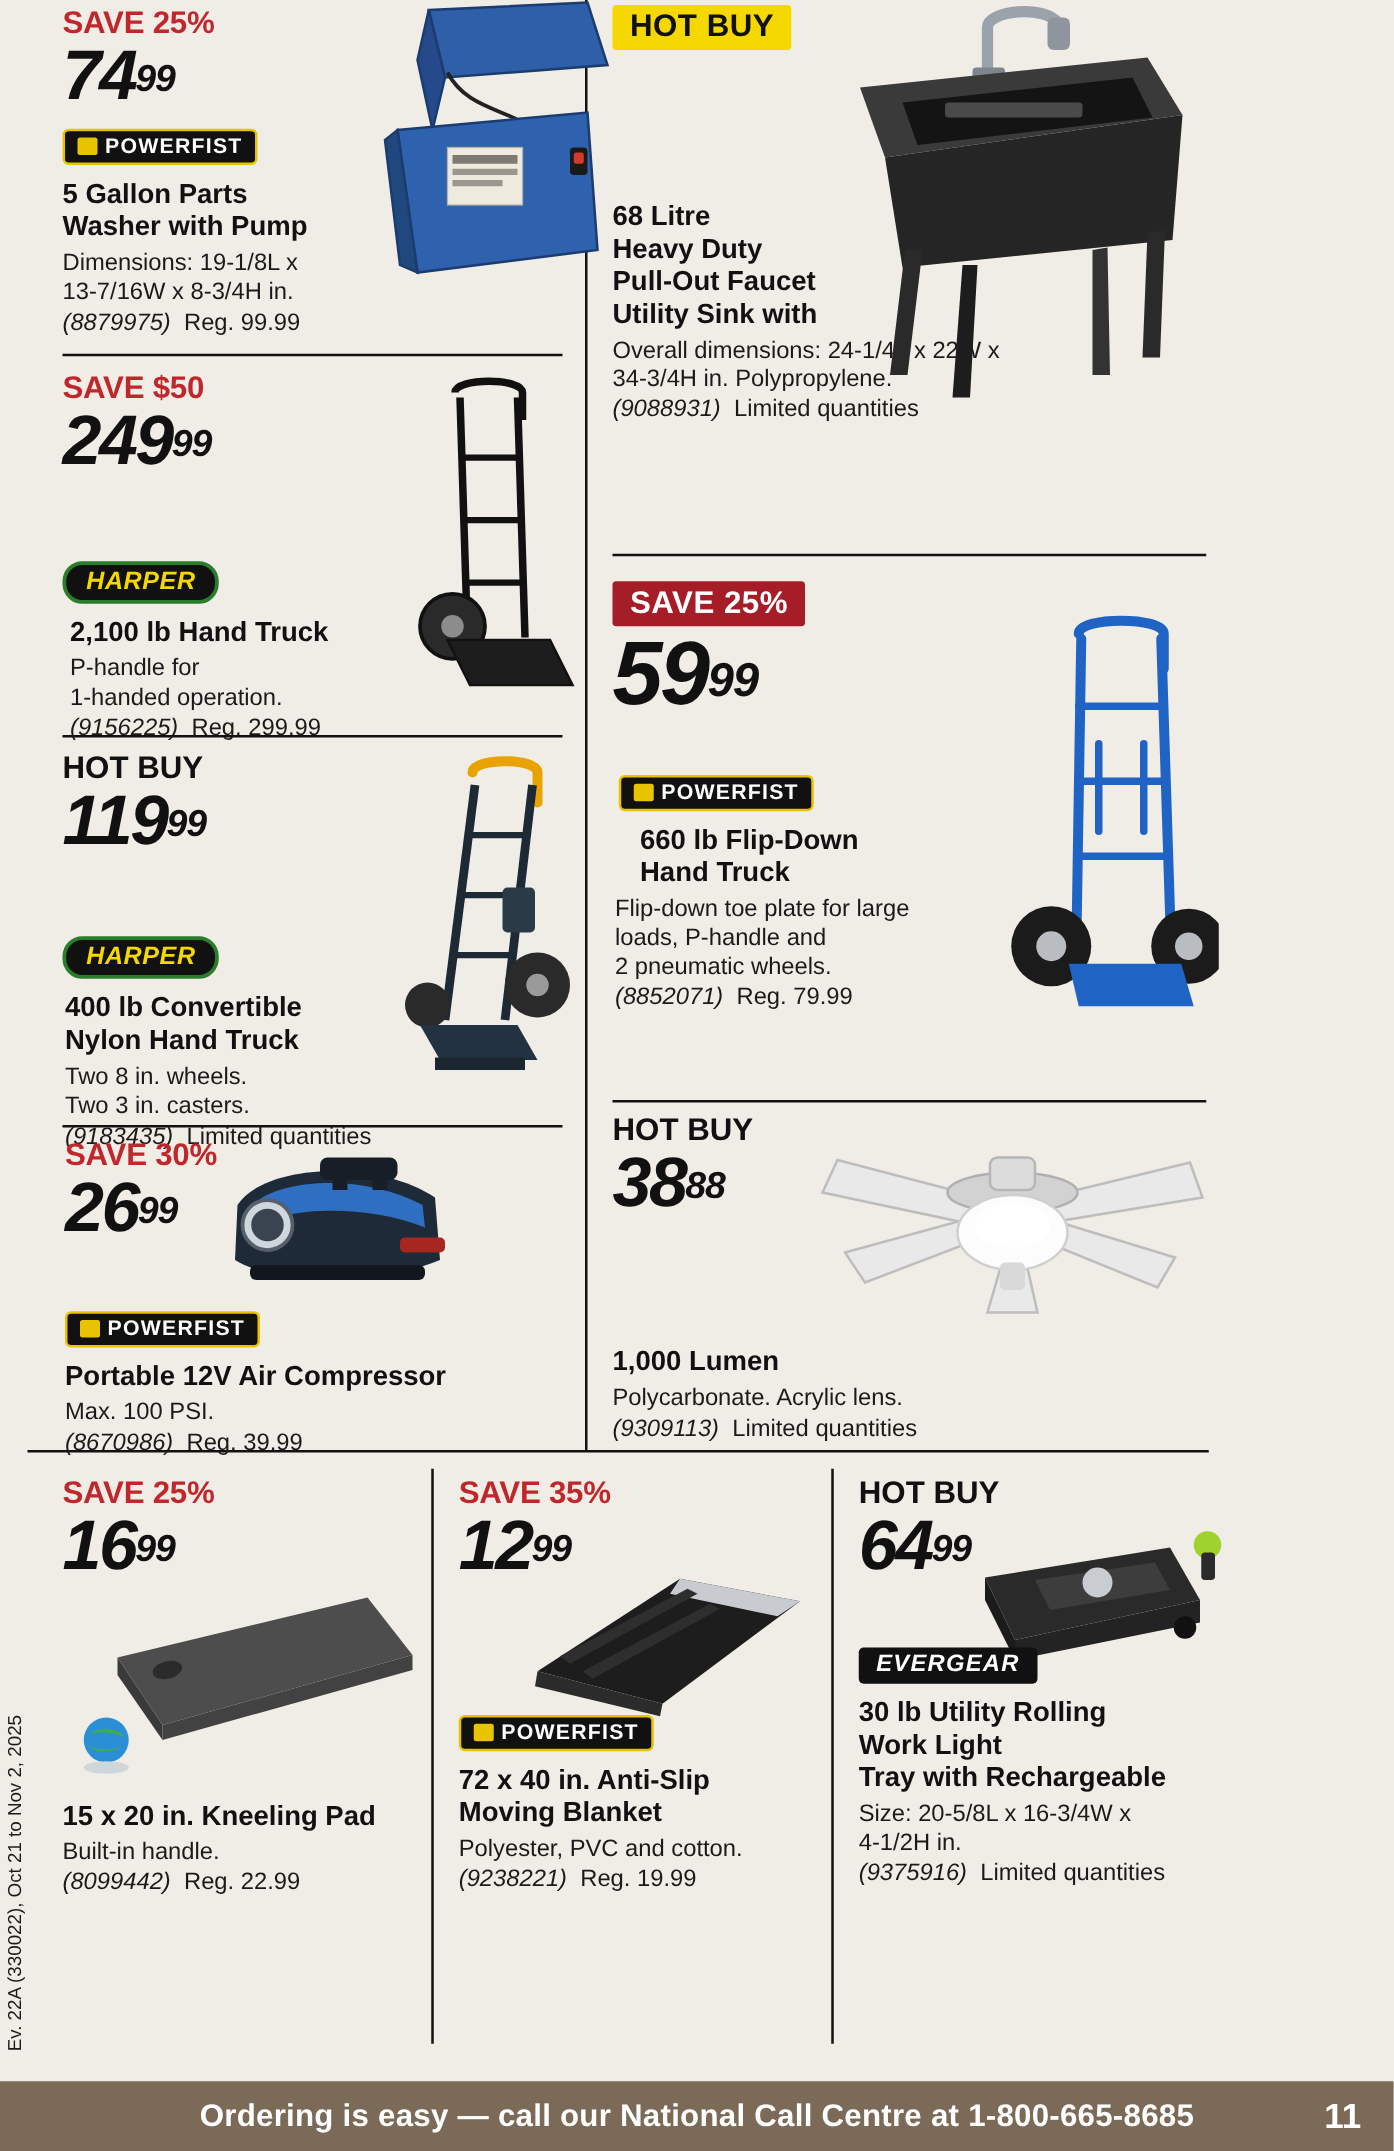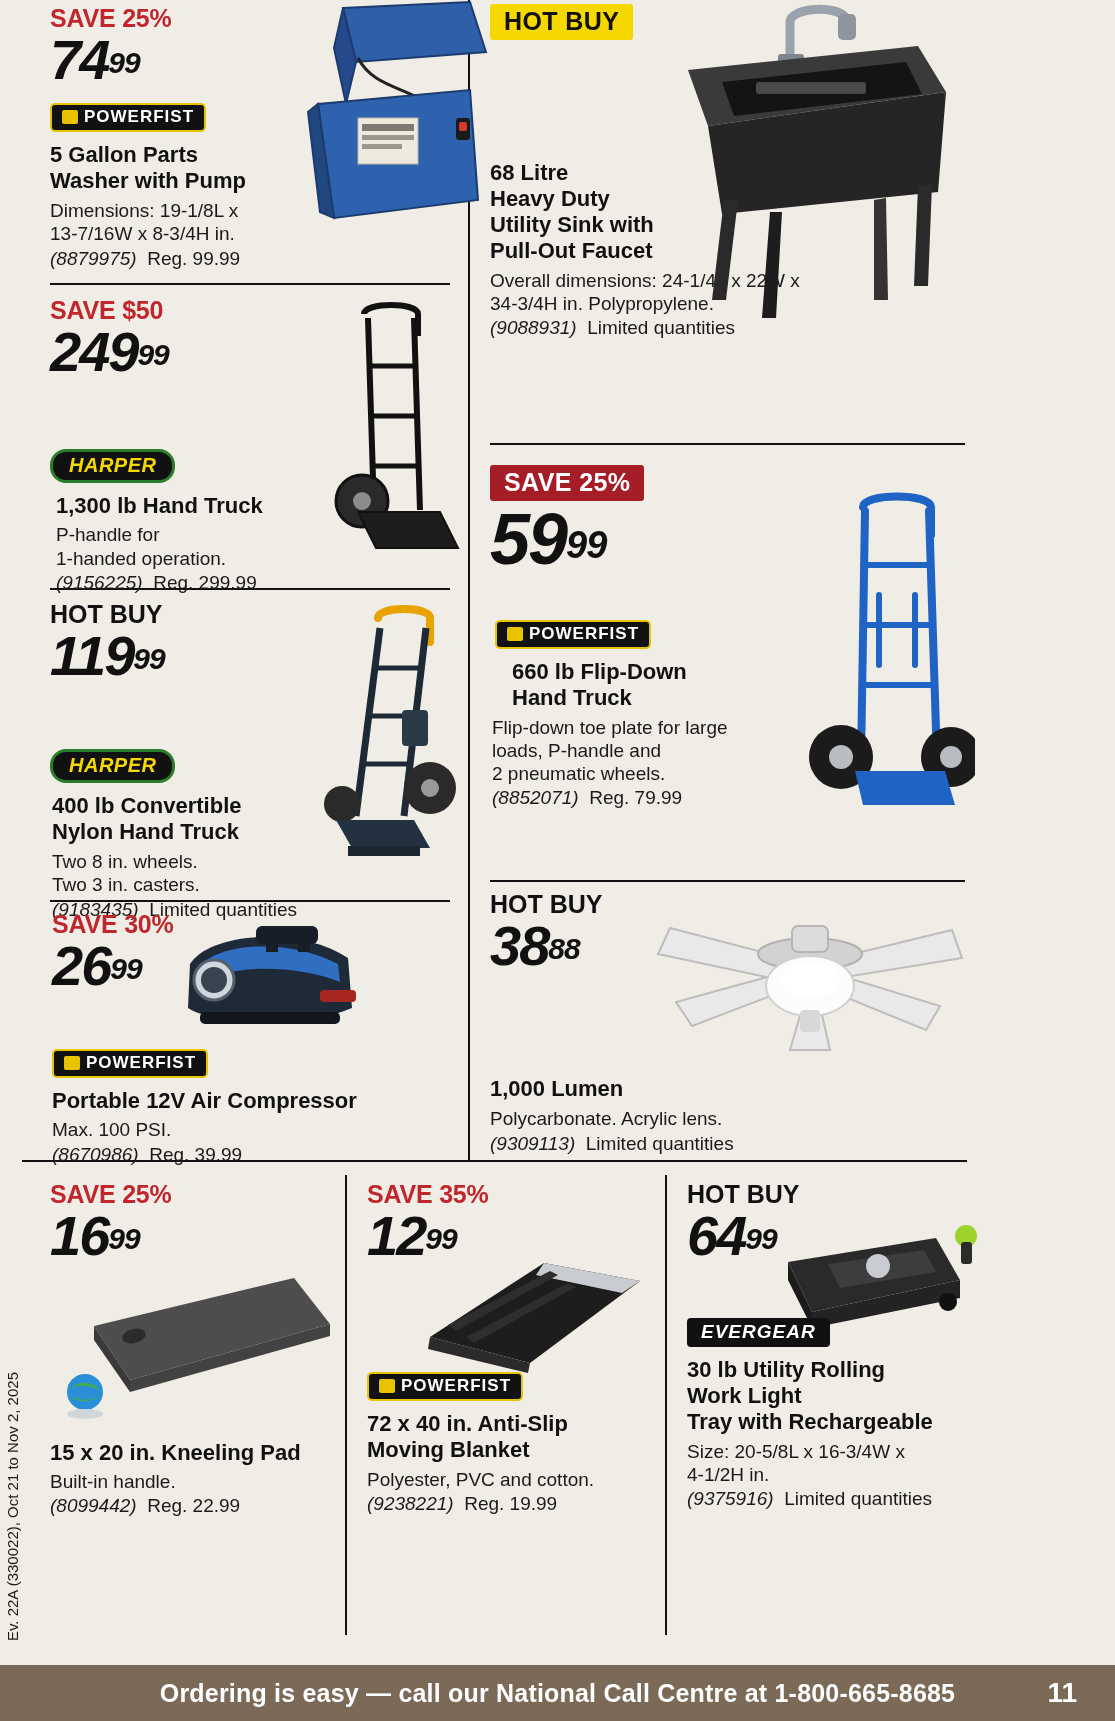--- a/index.html
+++ b/index.html
@@ -67,21 +67,21 @@
   
   .blk { position:absolute; }
 
   
   .footer {
     position:absolute; left:0; bottom:0; width:1115px; height:56px;
     background:#7a6a57; color:#fff; display:flex; align-items:center;
     justify-content:center;
   }
   .footer .txt { font-weight:bold; font-size:25px; letter-spacing:0.2px; }
-  .footer .pg { position:absolute; right:38px; font-weight:bold; font-size:28px; }
+  .footer .pg { position:absolute; right:26px; font-weight:bold; font-size:28px; }
 
   
   .sidecode {
     position:absolute; left:4px; bottom:80px;
     writing-mode:vertical-rl; transform:rotate(180deg);
     font-size:15px; color:#1a1a1a;
   }
 
   
   .art { position:absolute; }
@@ -144,21 +144,21 @@
 
   <div class="blk" style="left:50px; top:296px;">
     <div class="save-red">SAVE $50</div>
     <div class="price" style="margin-top:2px;">
       <span class="d">249</span><span class="c">99</span>
     </div>
     <div style="margin-top:72px;">
       <span class="brand-harper">HARPER</span>
     </div>
     <div class="title" style="margin-top:10px; margin-left:6px;">
-      <div>1,300 lb Hand Truck</div>
+      <div>2,100 lb Hand Truck</div>
     </div>
     <div class="desc" style="margin-top:4px; margin-left:6px;">
       <div>P-handle for</div>
       <div>1-handed operation.</div>
     </div>
     <div class="sku" style="margin-top:2px; margin-left:6px;">
       <span>(9156225)</span>&nbsp;
       <span class="reg">Reg. 299.99</span>
     </div>
   </div>
@@ -254,22 +254,22 @@
     </g>
   </svg>
 
   <div class="blk" style="left:490px; top:4px;">
     <div>
       <span class="hotbuy-badge">HOT BUY</span>
     </div>
     <div class="title" style="margin-top:120px;">
       <div>68 Litre</div>
       <div>Heavy Duty</div>
+      <div>Pull-Out Faucet</div>
       <div>Utility Sink with</div>
-      <div>Pull-Out Faucet</div>
     </div>
     <div class="desc" style="margin-top:5px;">
       <div>Overall dimensions: 24-1/4L x 22W x</div>
       <div>34-3/4H in. Polypropylene.</div>
     </div>
     <div class="sku" style="margin-top:2px;">
       <span>(9088931)</span>&nbsp;
       <span class="reg">Limited quantities</span>
     </div>
   </div>

